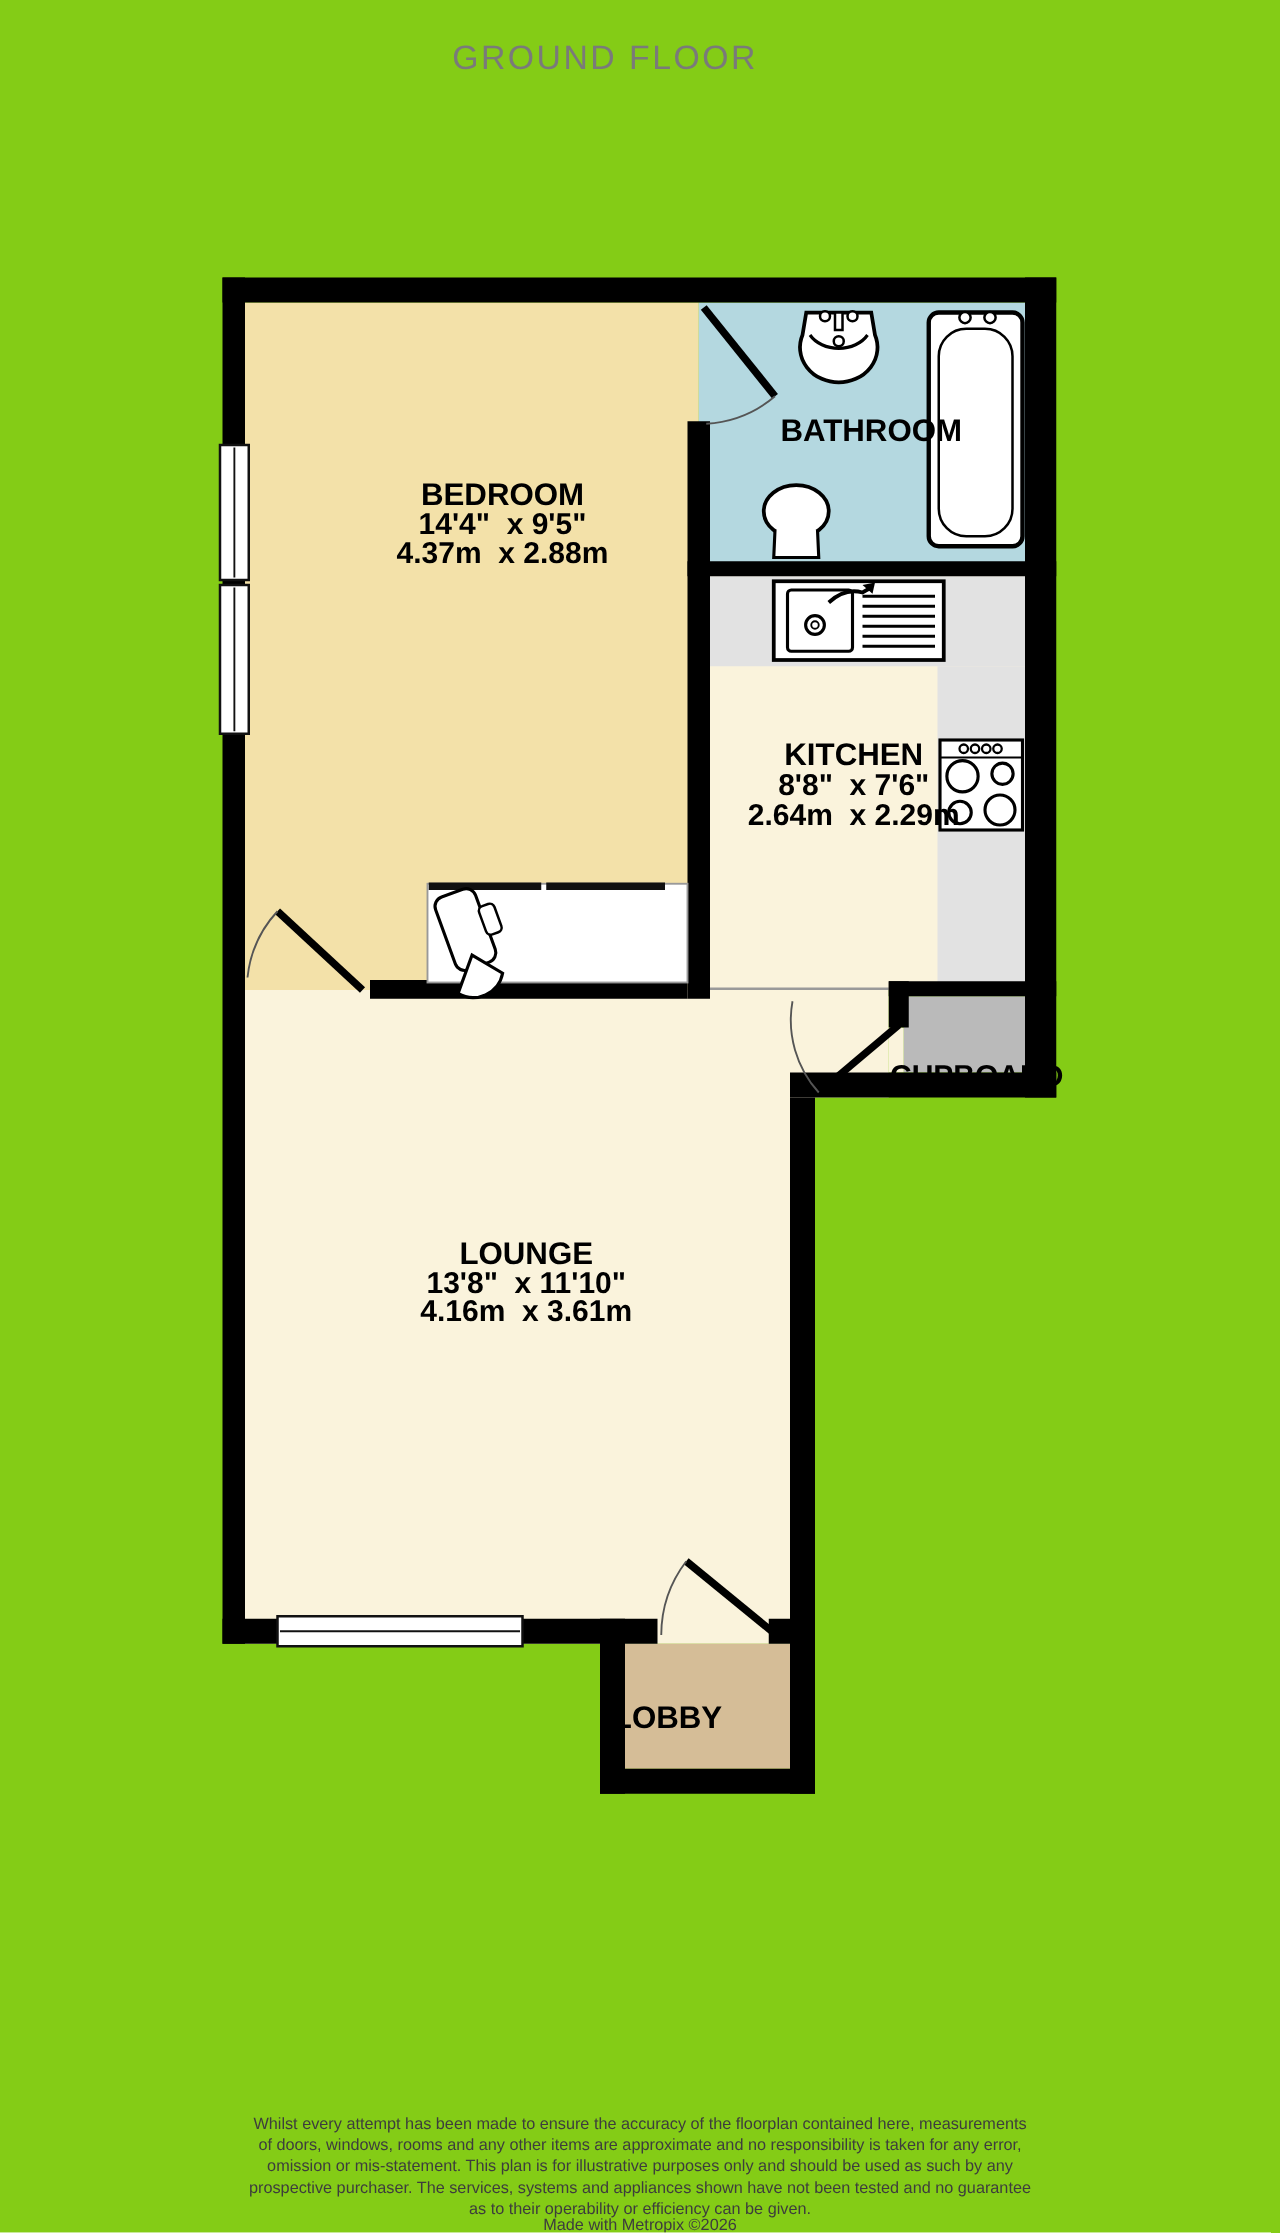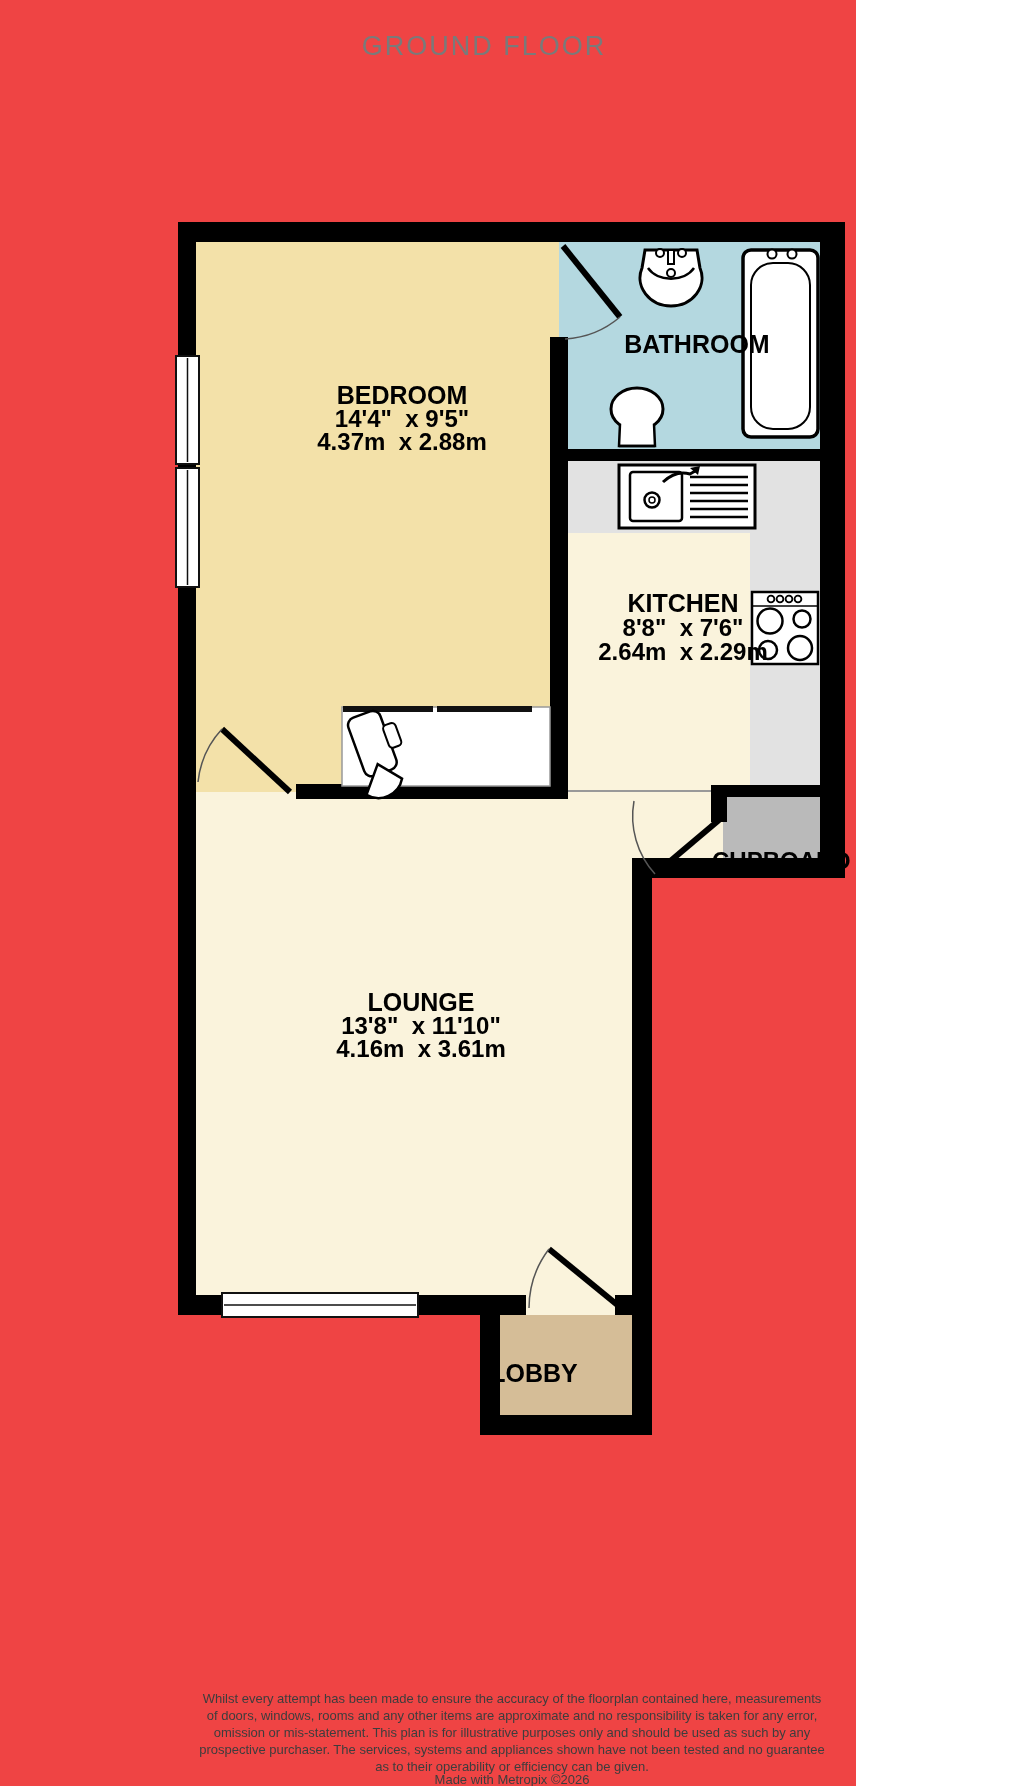--- a/index.html
+++ b/index.html
@@ -1,16 +1,16 @@
 <!DOCTYPE html>
 <html><head>
 <meta charset="utf-8">
 <style>
   html,body{margin:0;padding:0;background:#ffffff;}
-  .page{width:856px;height:1786px;background:#ef4444;position:relative;overflow:hidden;
+  .page{width:1024px;height:1786px;background:#84cc16;position:relative;overflow:hidden;
         font-family:"Liberation Sans", sans-serif;}
   svg text{white-space:pre;}
   .room-label{font-family:"Liberation Sans", sans-serif;font-weight:bold;font-size:25px;}
   .room-dims{font-family:"Liberation Sans", sans-serif;font-weight:bold;font-size:24px;}
   .plan-title{font-family:"Liberation Sans", sans-serif;font-size:27px;letter-spacing:2px;}
   .disclaimer{font-family:"Liberation Sans", sans-serif;font-size:13px;}
   .fixture{fill:#ffffff;stroke:#000000;}
   .door-panel{stroke:#000000;stroke-width:6;}
   .door-arc{fill:none;stroke:#555555;stroke-width:1.5;}
 </style>

